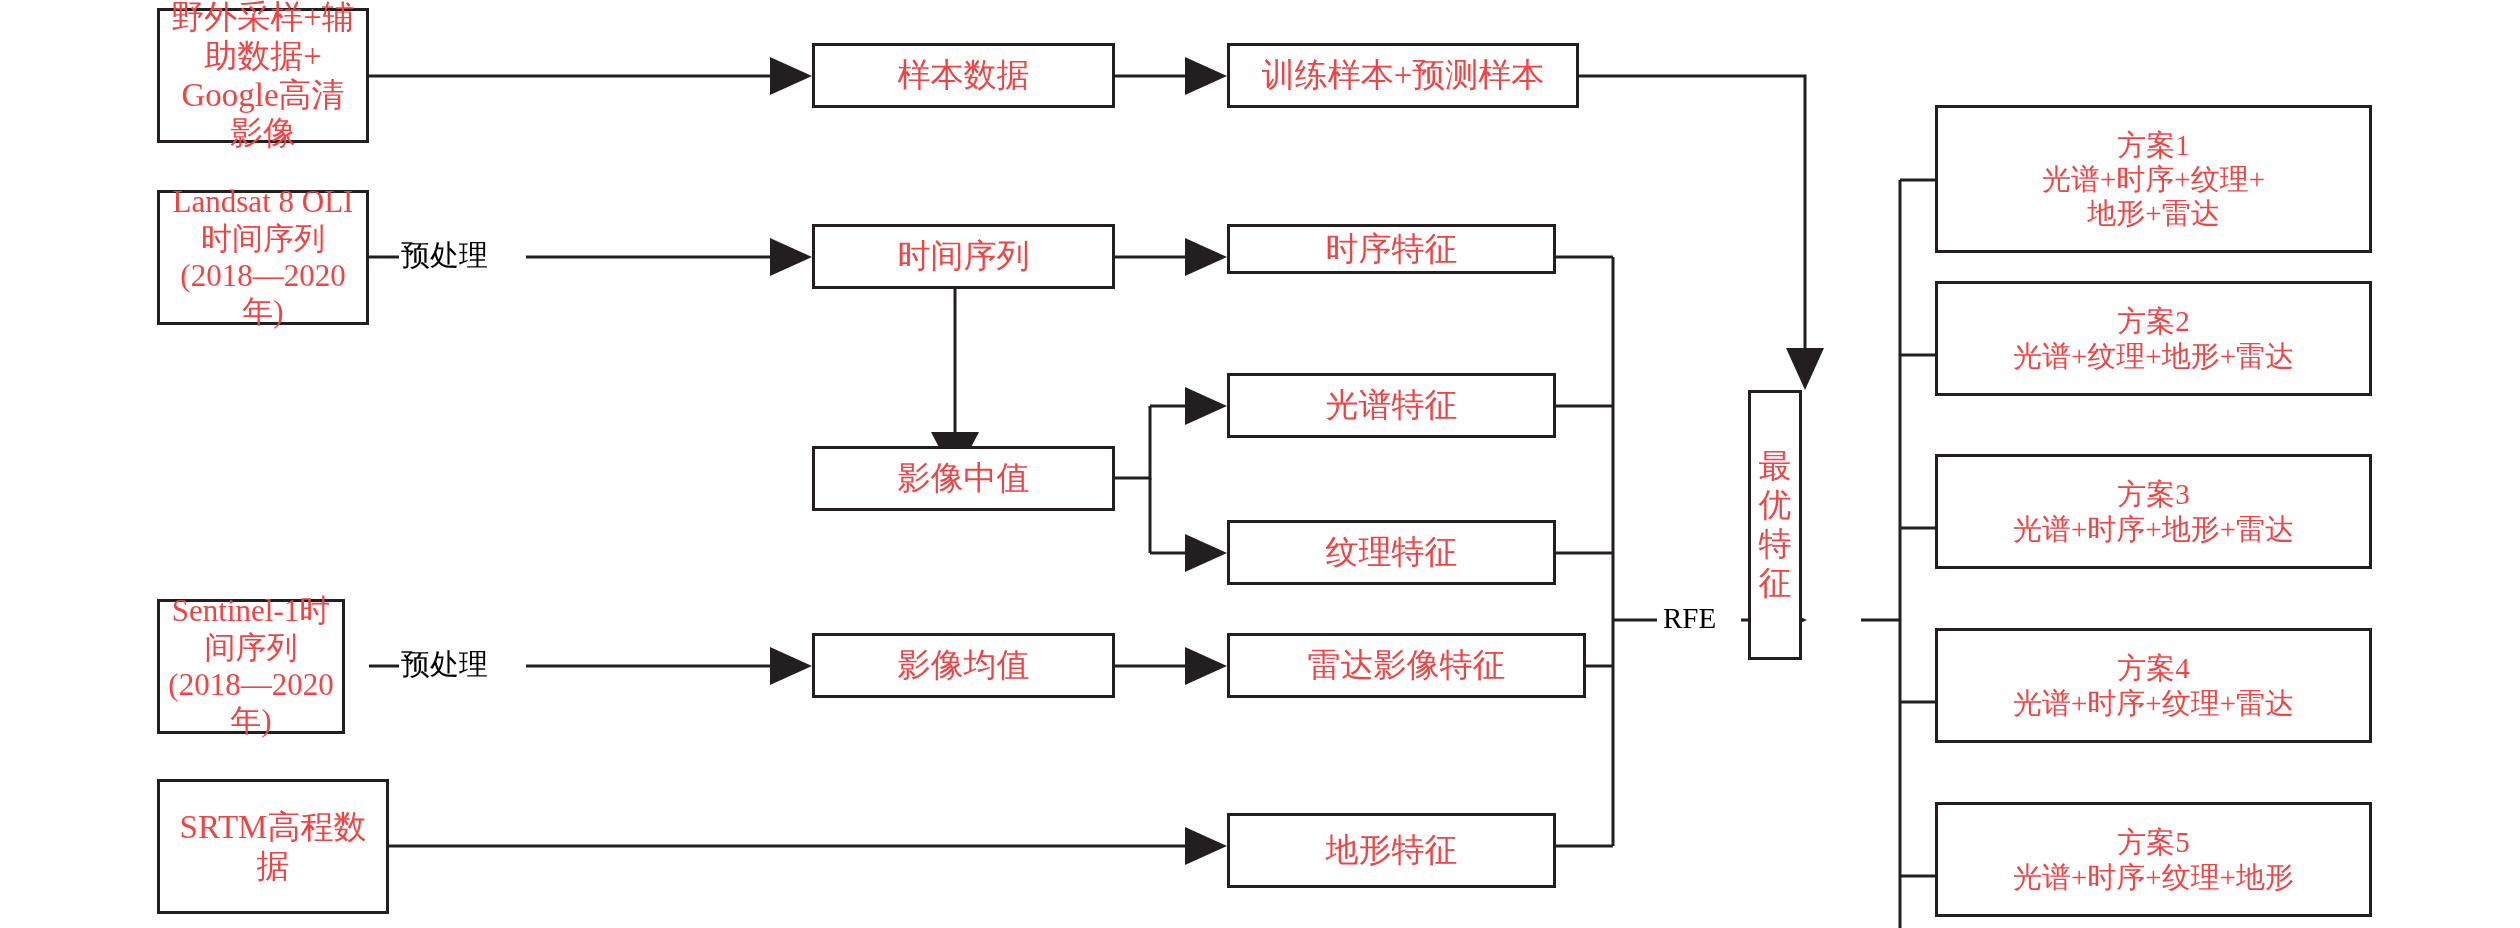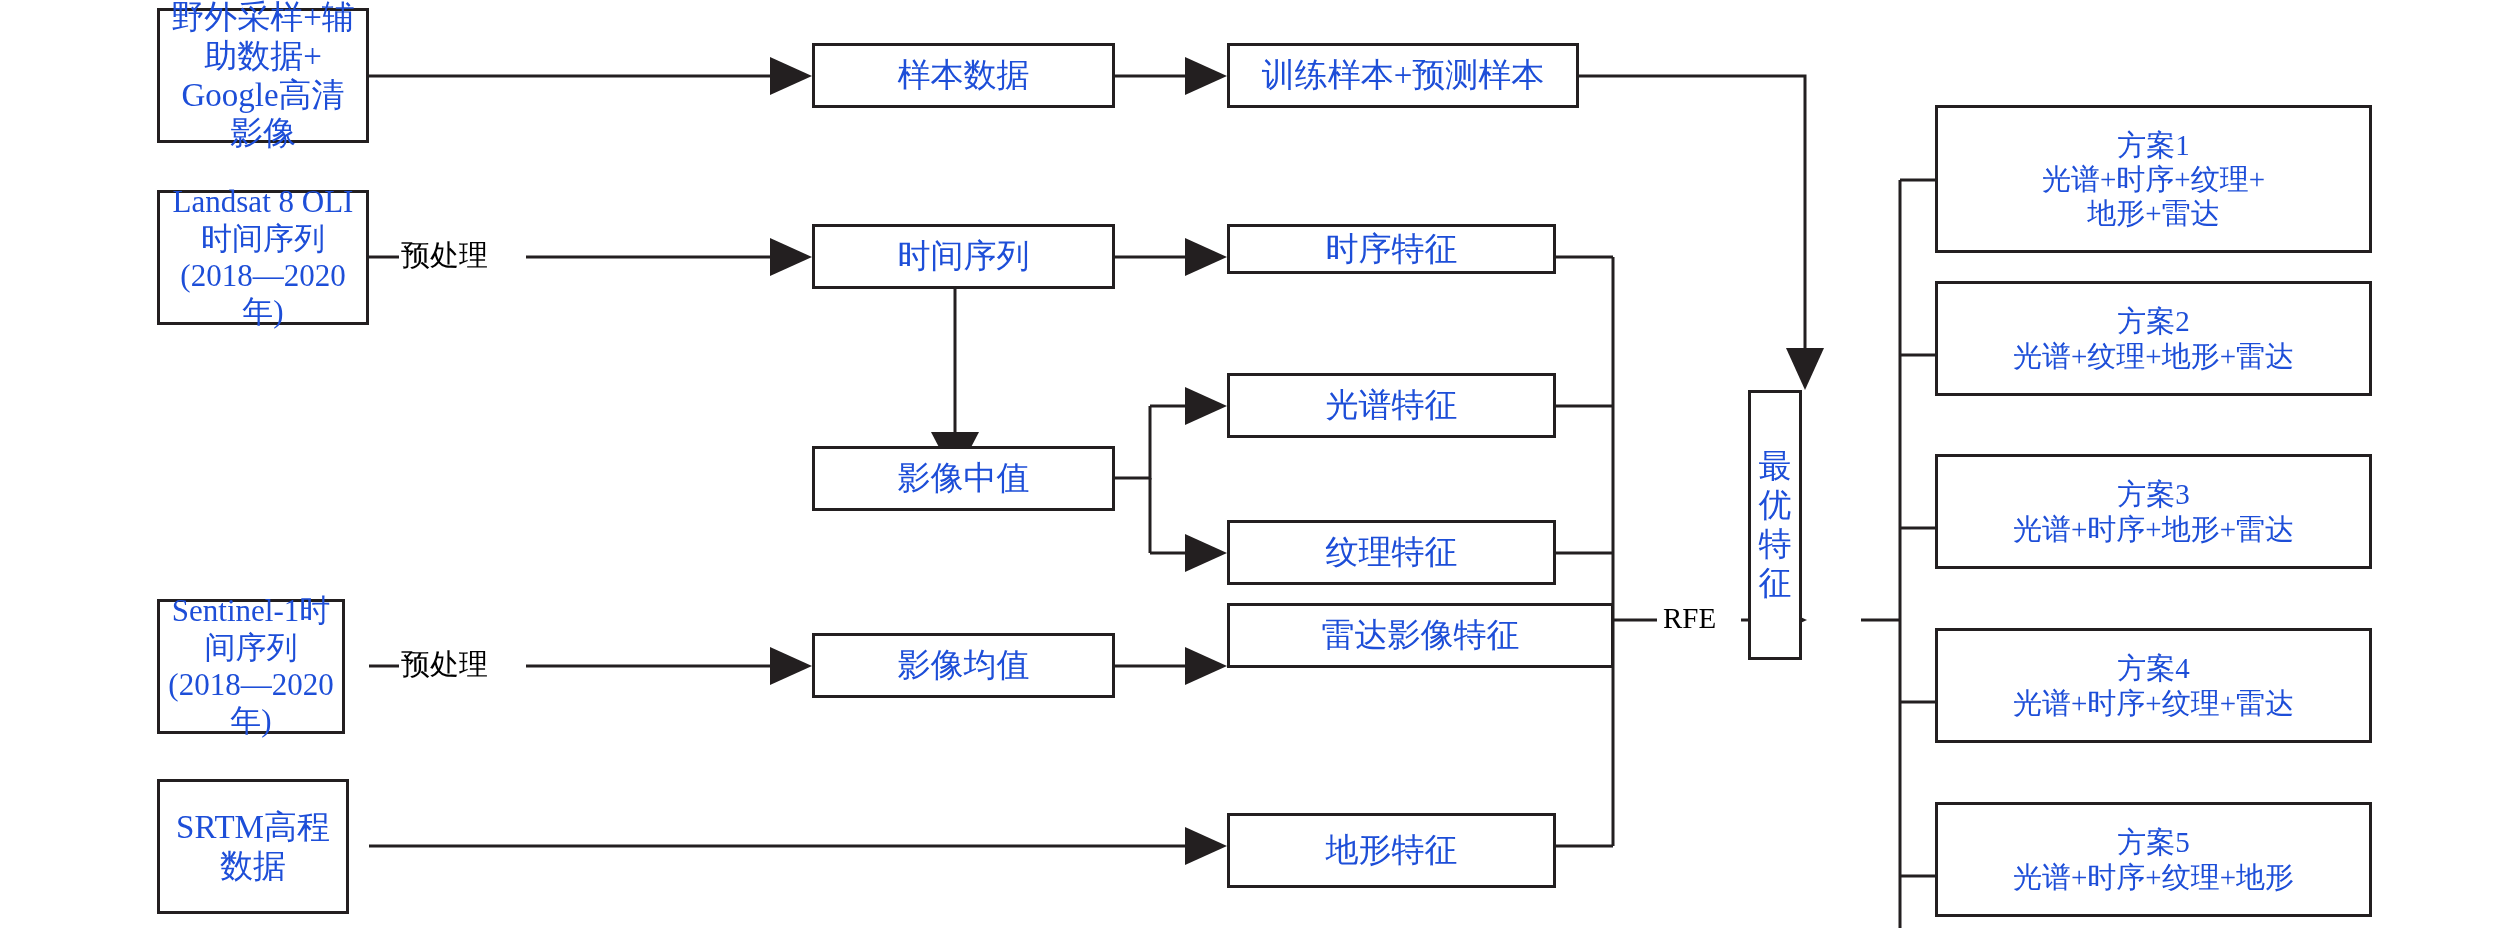--- a/index.html
+++ b/index.html
@@ -12,21 +12,21 @@
   }
   .box{
     position:absolute;
     box-sizing:border-box;
     border:3px solid #231f20;
     background:#ffffff;
     display:flex;
     align-items:center;
     justify-content:center;
     text-align:center;
-    color:#1d4ed8;
+    color:#ef4444;
     line-height:1.18;
     z-index:3;
   }
   .box .txt{display:block;width:100%;padding:0 6px;}
   .fs-lg{font-size:33px;}
   .fs-md{font-size:31px;}
   .fs-sm{font-size:29px;}
   .edge-label{
     position:absolute;
     font-size:29px;
@@ -126,21 +126,21 @@
     </span>
   </div>
 
   <div class="box fs-md" style="left:157px;top:599px;width:188px;height:135px;">
     <span class="txt">
       <span>Sentinel-1时间序列</span><br>
       <span>(2018—2020年)</span>
     </span>
   </div>
 
-  <div class="box fs-lg" style="left:157px;top:779px;width:192px;height:135px;text-align:center;">
+  <div class="box fs-lg" style="left:157px;top:779px;width:232px;height:135px;text-align:center;">
     <span class="txt">SRTM高程数据</span>
   </div>
 
   <div class="edge-label" style="left:399px;top:241px;">预处理</div>
   <div class="edge-label" style="left:399px;top:650px;">预处理</div>
   <div class="edge-label" style="left:1661px;top:604px;">RFE</div>
 
   <div class="box fs-lg" style="left:812px;top:43px;width:303px;height:65px;">
     <span class="txt">样本数据</span>
   </div>
@@ -166,21 +166,21 @@
   </div>
 
   <div class="box fs-lg" style="left:1227px;top:373px;width:329px;height:65px;">
     <span class="txt">光谱特征</span>
   </div>
 
   <div class="box fs-lg" style="left:1227px;top:520px;width:329px;height:65px;">
     <span class="txt">纹理特征</span>
   </div>
 
-  <div class="box fs-lg" style="left:1227px;top:603px;width:387px;height:65px;">
+  <div class="box fs-lg" style="left:1227px;top:633px;width:359px;height:65px;">
     <span class="txt">雷达影像特征</span>
   </div>
 
   <div class="box fs-lg" style="left:1227px;top:813px;width:329px;height:75px;">
     <span class="txt">地形特征</span>
   </div>
 
   <div class="box fs-lg" style="left:1748px;top:390px;width:54px;height:270px;">
     <span class="txt">
       <span>最优</span><br>

